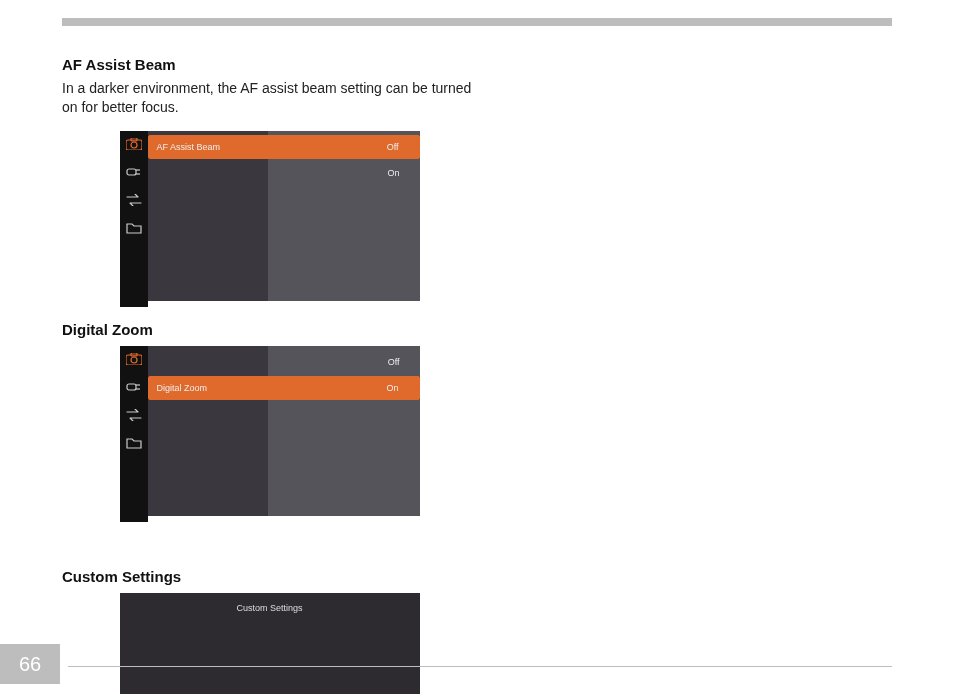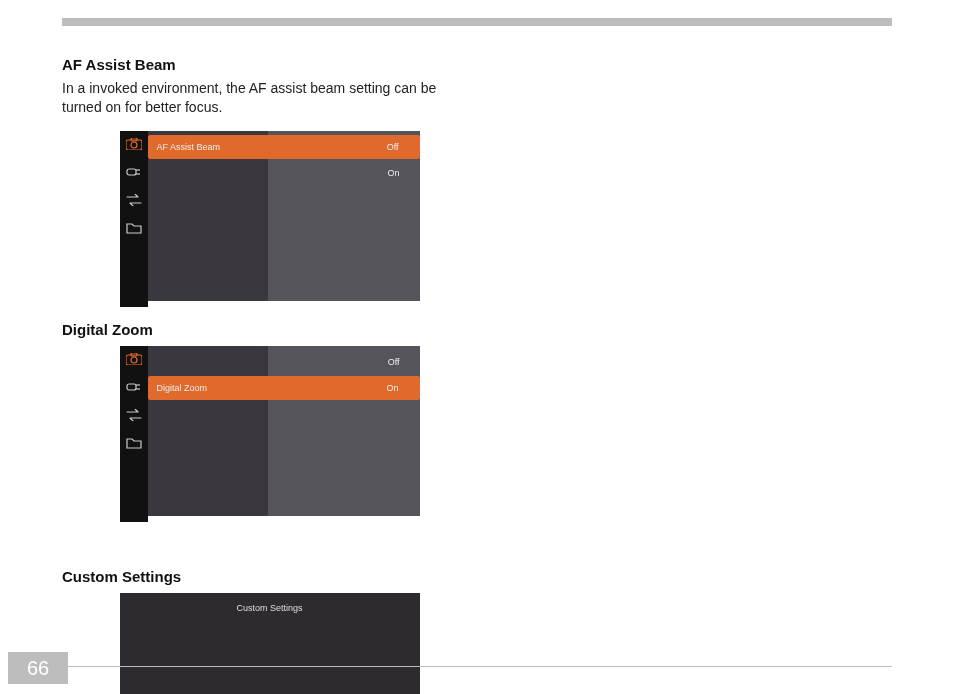--- a/index.html
+++ b/index.html
@@ -145,24 +145,24 @@
     display: flex;
     align-items: center;
     justify-content: center;
     font-size: 9px;
   }
   .cs-btn.no { top: 108px; background: #e06a2c; color:#fff; }
   .cs-btn.yes { top: 132px; background: #1d1c1f; color:#ddd; }
 
   .pagenum {
     position: absolute;
-    left: 8px;
+    left: 0;
     bottom: 10px;
     width: 60px;
-    height: 32px;
+    height: 40px;
     background: #bdbdbd;
     color: #fff;
     font-size: 20px;
     display: flex;
     align-items: center;
     justify-content: center;
   }
   .bottomline {
     position: absolute;
     left: 68px;
@@ -174,21 +174,21 @@
 </style>
 </head>
 <body>
 
 <div class="topbar"></div>
 
 <div class="columns">
   <div class="col">
 
     <h3>AF Assist Beam</h3>
-    <p>In a invoked environment, the AF assist beam setting can be turned on for better focus.</p>
+    <p>In a darker environment, the AF assist beam setting can be turned on for better focus.</p>
 
     <div class="screenshot">
       <div class="ss-sidebar">
         <span class="ico">
           <svg width="16" height="12" viewBox="0 0 16 12">
               <rect x="0" y="2" width="16" height="10" rx="2" fill="none" stroke="#e06a2c" stroke-width="1.2"></rect>
               <rect x="5" y="0" width="6" height="3" rx="1" fill="none" stroke="#e06a2c" stroke-width="1.2"></rect>
               <circle cx="8" cy="7" r="3" fill="none" stroke="#e06a2c" stroke-width="1.2"></circle>
             </svg>
         </span>

